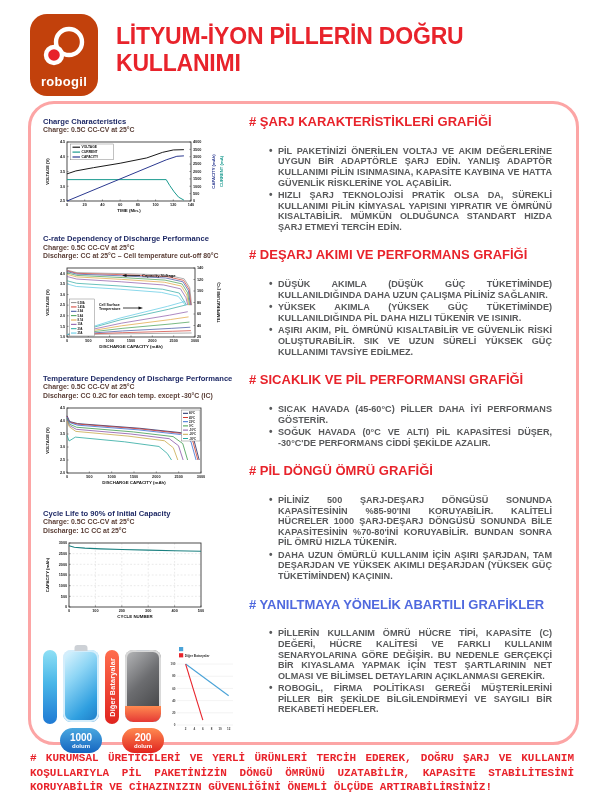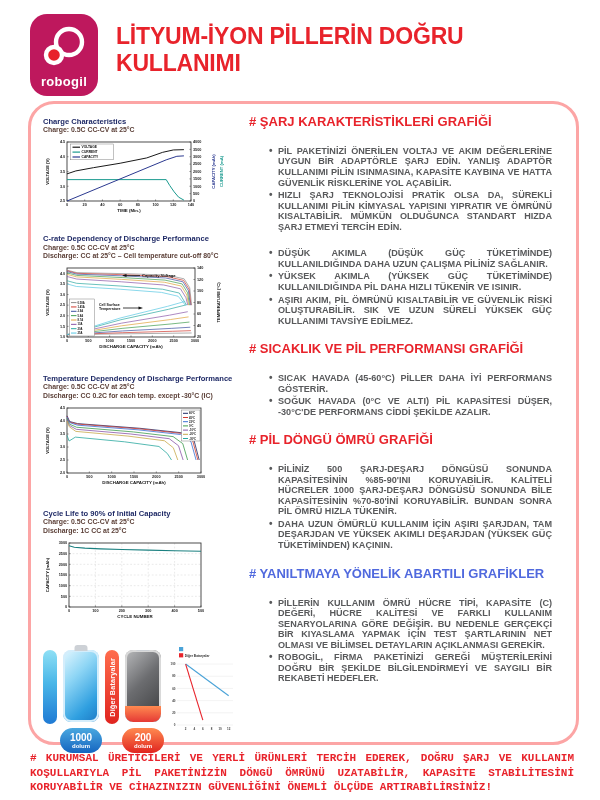--- a/index.html
+++ b/index.html
@@ -1,21 +1,21 @@
 <!DOCTYPE html>
 <html><head>
 <meta charset="utf-8">
 <style>
   html,body{margin:0;padding:0;background:#ffffff;}
   body{width:600px;height:800px;font-family:"Liberation Sans",sans-serif;position:relative;overflow:hidden;}
   .page{position:relative;width:600px;height:800px;background:#fff;}
 
   
   .hdr{position:absolute;left:30px;top:14px;right:18px;display:flex;gap:18px;align-items:flex-start;}
-  .logo{width:68px;height:82px;background:#be185d;border-radius:17px;position:relative;flex:none;}
+  .logo{width:68px;height:82px;background:#c2410c;border-radius:17px;position:relative;flex:none;}
   .logo svg{position:absolute;top:6px;left:0;}
   .logo-text{position:absolute;bottom:7px;width:100%;text-align:center;color:#fff;font-size:13px;font-weight:bold;letter-spacing:.3px;}
   h1.title{margin:9px 0 0 0;color:#e8232b;font-size:23px;line-height:1.17;font-weight:bold;letter-spacing:-.2px;}
 
   
   .card{position:absolute;left:28px;top:101px;width:551px;height:644px;border:3px solid #fca5a5;border-radius:26px;box-sizing:border-box;padding:8px 8px 6px 12px;display:flex;gap:8px;background:#fff;}
   .col-left{width:198px;flex:none;padding-top:5px;}
   .col-right{flex:1;padding-top:3px;min-width:0;}
 
   figure.chart{margin:0 0 9px 0;}
@@ -394,20 +394,21 @@
 
     <div class="col-right" id="sections">
         <section class="sec">
           <h2>#  ŞARJ KARAKTERİSTİKLERİ GRAFİĞİ</h2>
           <ul>
             <li>PİL PAKETİNİZİ ÖNERİLEN VOLTAJ VE AKIM DEĞERLERİNE UYGUN BİR ADAPTÖRLE ŞARJ EDİN. YANLIŞ ADAPTÖR KULLANIMI PİLİN ISINMASINA, KAPASİTE KAYBINA VE HATTA GÜVENLİK RİSKLERİNE YOL AÇABİLİR.</li>
             <li>HIZLI ŞARJ TEKNOLOJİSİ PRATİK OLSA DA, SÜREKLİ KULLANIMI PİLİN KİMYASAL YAPISINI YIPRATIR VE ÖMRÜNÜ KISALTABİLİR. MÜMKÜN OLDUĞUNCA STANDART HIZDA ŞARJ ETMEYİ TERCİH EDİN.</li>
           </ul>
         </section>
         <section class="sec">
+          <h2>#  DEŞARJ AKIMI VE PERFORMANS GRAFİĞİ</h2>
           <ul>
             <li>DÜŞÜK AKIMLA (DÜŞÜK GÜÇ TÜKETİMİNDE) KULLANILDIĞINDA DAHA UZUN ÇALIŞMA PİLİNİZ SAĞLANIR.</li>
             <li>YÜKSEK AKIMLA (YÜKSEK GÜÇ TÜKETİMİNDE) KULLANILDIĞINDA PİL DAHA HIZLI TÜKENİR VE ISINIR.</li>
             <li>AŞIRI AKIM, PİL ÖMRÜNÜ KISALTABİLİR VE GÜVENLİK RİSKİ OLUŞTURABİLİR. SIK VE UZUN SÜRELİ YÜKSEK GÜÇ KULLANIMI TAVSİYE EDİLMEZ.</li>
           </ul>
         </section>
         <section class="sec">
           <h2>#  SICAKLIK VE PİL PERFORMANSI GRAFİĞİ</h2>
           <ul>
             <li>SICAK HAVADA (45-60°C) PİLLER DAHA İYİ PERFORMANS GÖSTERİR.</li>
@@ -418,21 +419,21 @@
           <h2>#  PİL DÖNGÜ ÖMRÜ GRAFİĞİ</h2>
           <ul>
             <li>PİLİNİZ 500 ŞARJ-DEŞARJ DÖNGÜSÜ SONUNDA KAPASİTESİNİN %85-90'INI KORUYABİLİR. KALİTELİ HÜCRELER 1000 ŞARJ-DEŞARJ DÖNGÜSÜ SONUNDA BİLE KAPASİTESİNİN %70-80'İNİ KORUYABİLİR. BUNDAN SONRA PİL ÖMRÜ HIZLA TÜKENİR.</li>
             <li>DAHA UZUN ÖMÜRLÜ KULLANIM İÇİN AŞIRI ŞARJDAN, TAM DEŞARJDAN VE YÜKSEK AKIMLI DEŞARJDAN (YÜKSEK GÜÇ TÜKETİMİNDEN) KAÇININ.</li>
           </ul>
         </section>
         <section class="sec blue">
           <h2>#  YANILTMAYA YÖNELİK ABARTILI GRAFİKLER</h2>
           <ul>
             <li>PİLLERİN KULLANIM ÖMRÜ HÜCRE TİPİ, KAPASİTE (C) DEĞERİ, HÜCRE KALİTESİ VE FARKLI KULLANIM SENARYOLARINA GÖRE DEĞİŞİR. BU NEDENLE GERÇEKÇİ BİR KIYASLAMA YAPMAK İÇİN TEST ŞARTLARININ NET OLMASI VE BİLİMSEL DETAYLARIN AÇIKLANMASI GEREKİR.</li>
-            <li>ROBOGİL, FİRMA PAKETİNİZİ GEREĞİ MÜŞTERİLERİNİ DOĞRU BİR ŞEKİLDE BİLGİLENDİRMEYİ VE SAYGILI BİR REKABETİ HEDEFLER.</li>
+            <li>ROBOGİL, FİRMA POLİTİKASI GEREĞİ MÜŞTERİLERİNİ PİLLER BİR ŞEKİLDE BİLGİLENDİRMEYİ VE SAYGILI BİR REKABETİ HEDEFLER.</li>
           </ul>
         </section>
       </div>
 
   </div>
 
   <footer class="footer">
     <p>#  KURUMSAL ÜRETİCİLERİ VE YERLİ ÜRÜNLERİ TERCİH EDEREK, DOĞRU ŞARJ VE KULLANIM KOŞULLARIYLA PİL PAKETİNİZİN DÖNGÜ ÖMRÜNÜ UZATABİLİR, KAPASİTE STABİLİTESİNİ KORUYABİLİR VE CİHAZINIZIN GÜVENLİĞİNİ ÖNEMLİ ÖLÇÜDE ARTIRABİLİRSİNİZ!</p>
   </footer>
 

